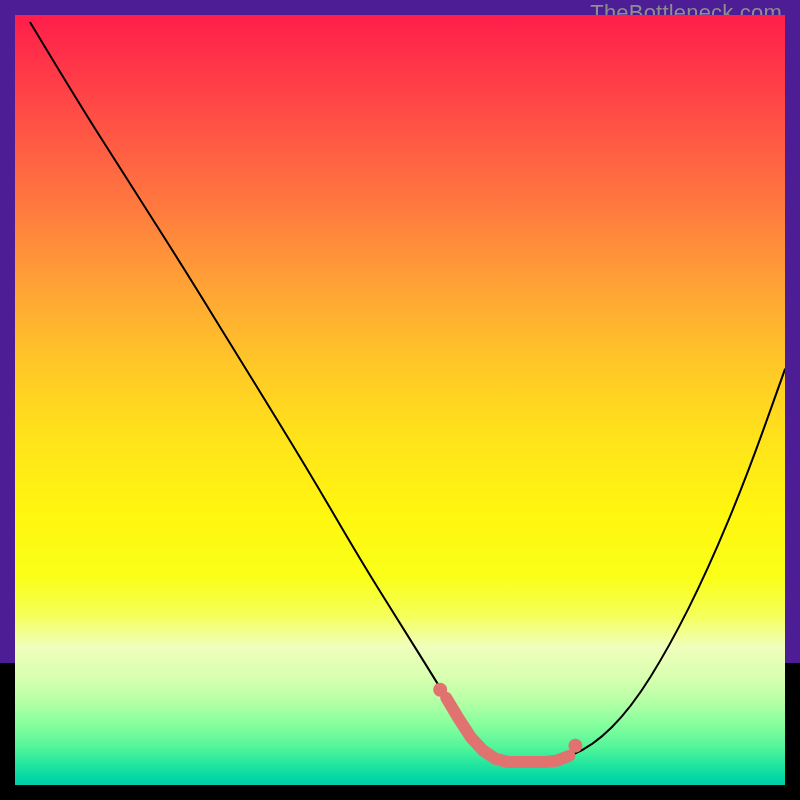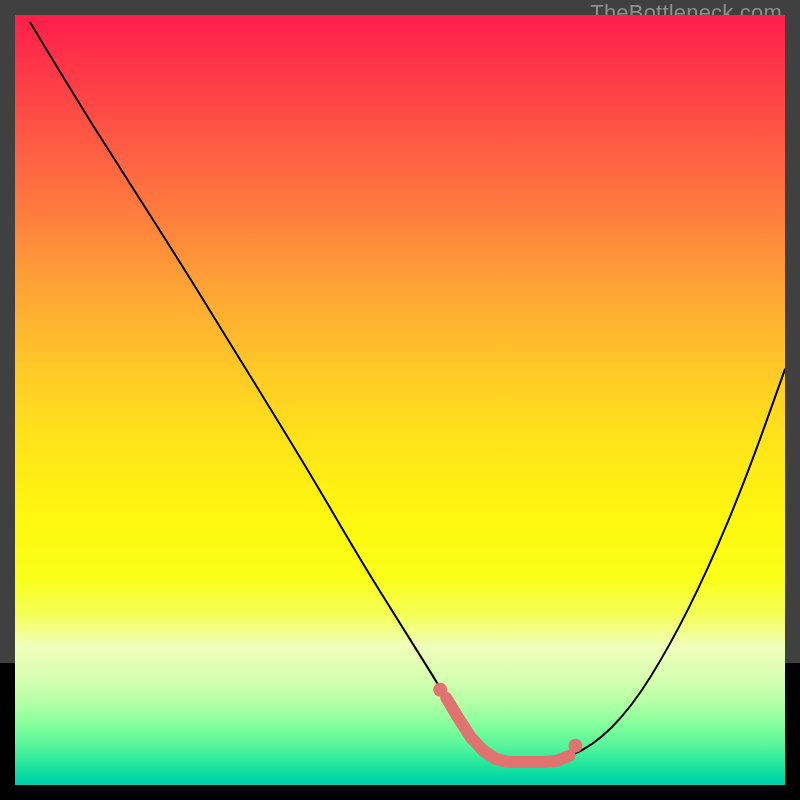--- a/index.html
+++ b/index.html
@@ -1,21 +1,21 @@
 <!DOCTYPE html>
 <html><head>
 <meta charset="utf-8">
 <style>
   * { margin: 0; padding: 0; box-sizing: border-box; }
   html, body { width: 800px; height: 800px; overflow: hidden; background: #000; }
   .canvas {
     position: relative;
     width: 800px;
     height: 663px;
-    background: #404040;
+    background: #4c1d95;
     padding-left: 45px;
   }
   .plot-area {
     position: absolute;
     left: 15px;
     top: 15px;
     width: 770px;
     height: 770px;
     background: linear-gradient(to bottom,
       #ff1e4b 0%,

